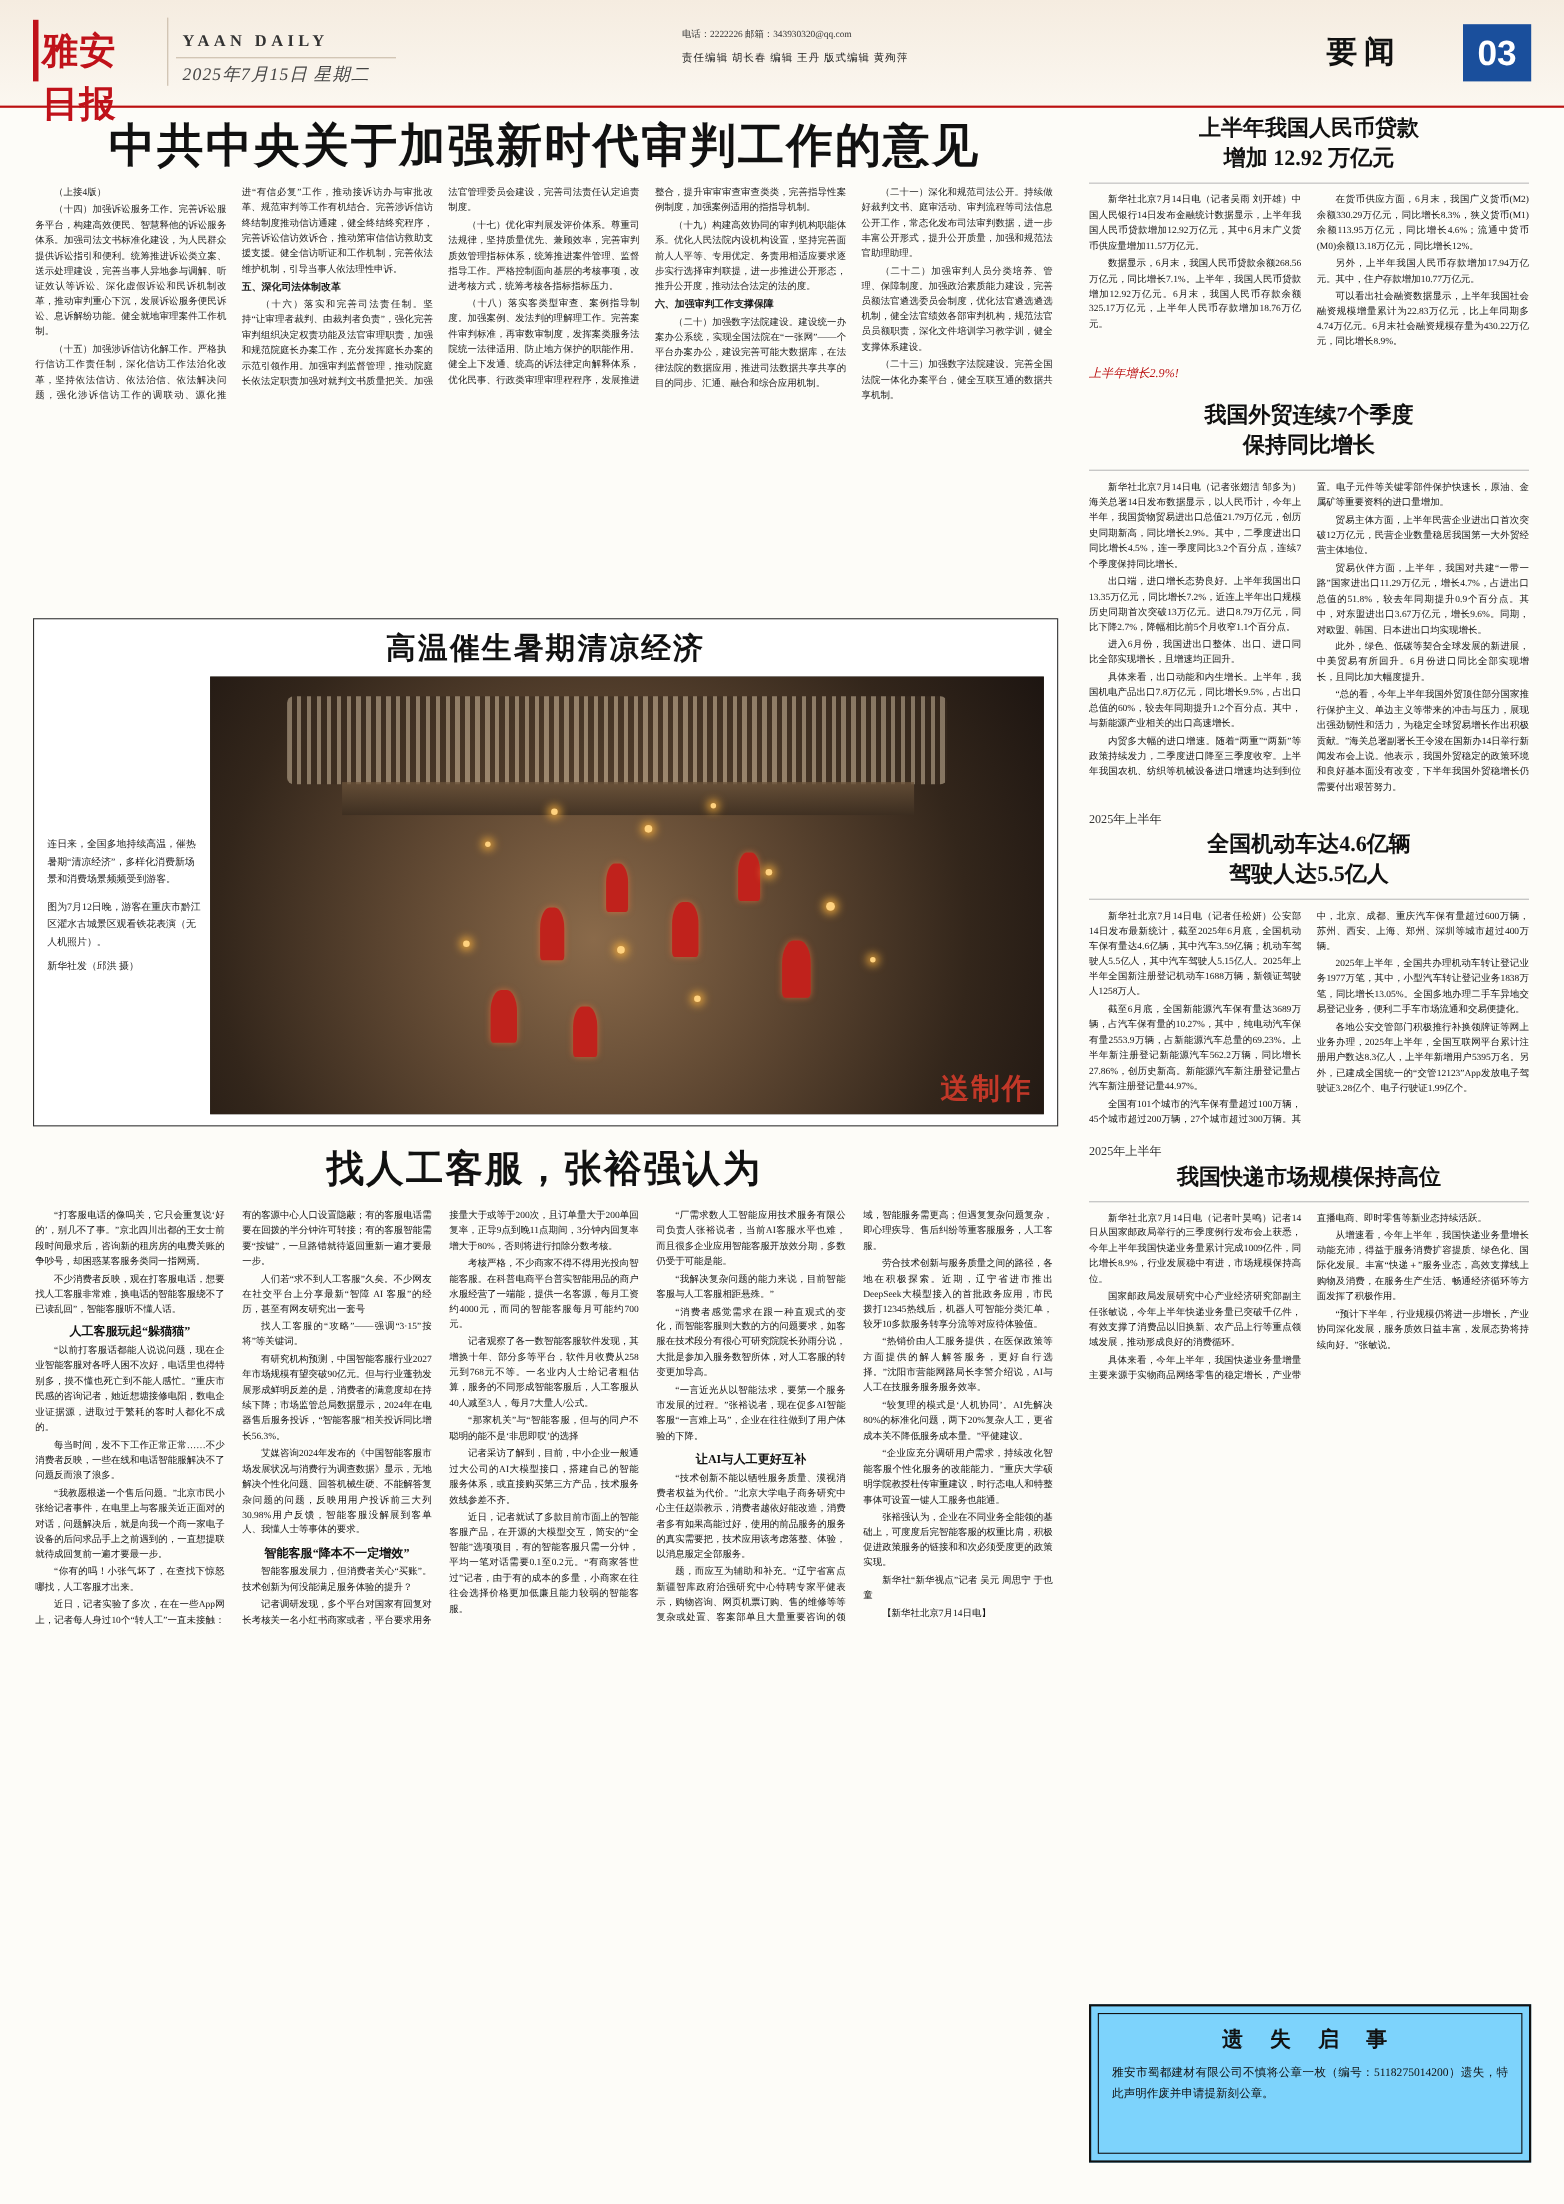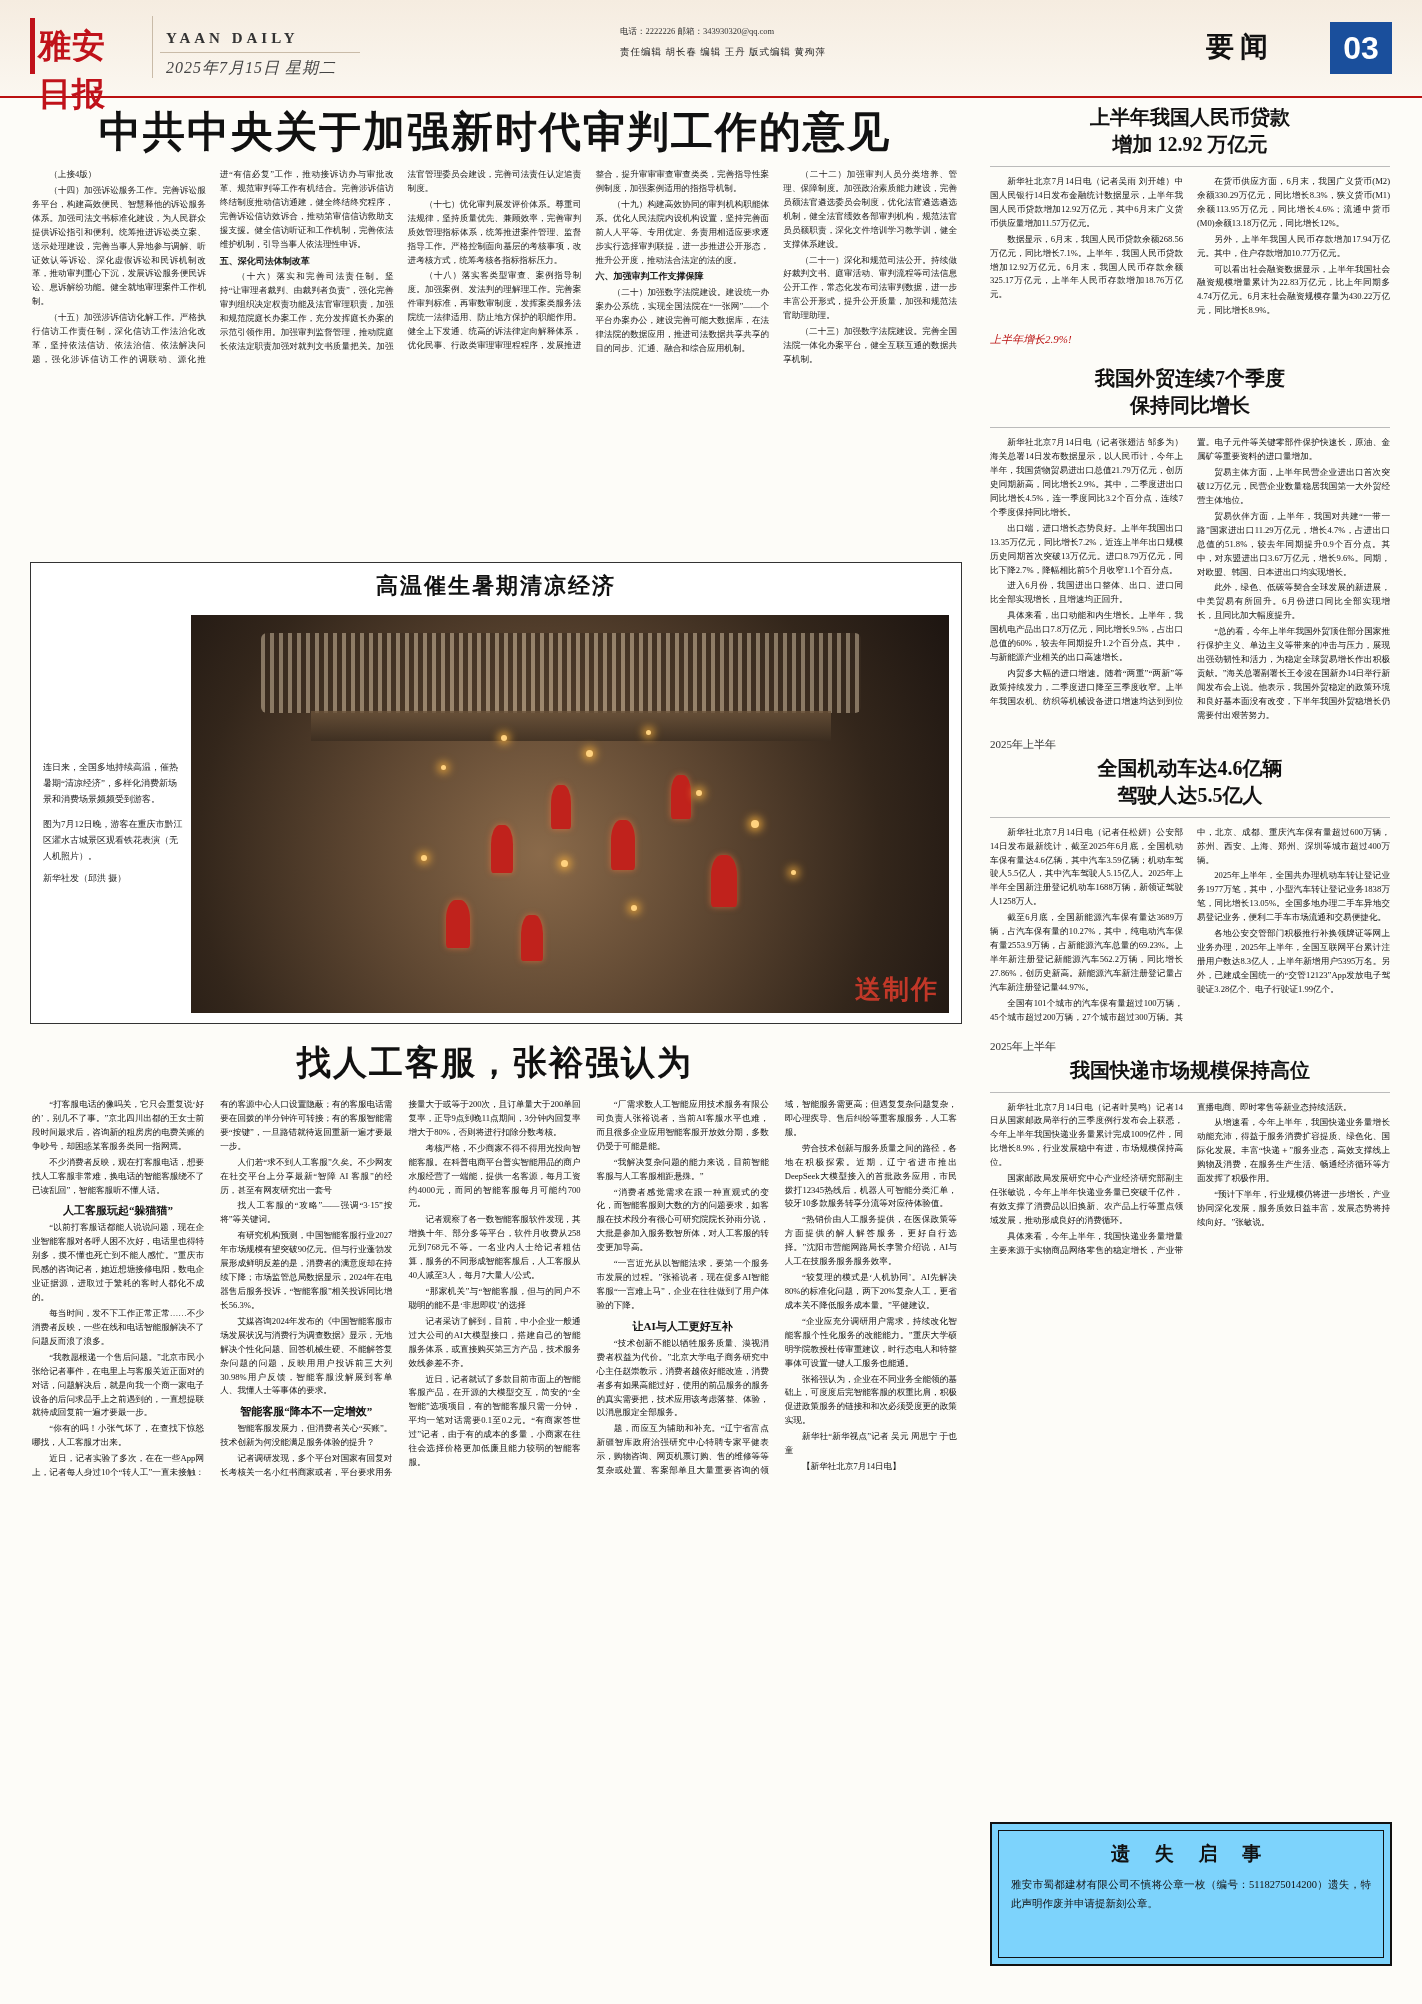--- a/index.html
+++ b/index.html
@@ -85,21 +85,21 @@
   .eyebrow2{font-size:11px;color:#333;margin-bottom:3px;}
   .hr-thin{height:1px;background:#bbb;margin:8px 0;}
 
   
   .photo-block{
     position:absolute;left:30px;top:562px;width:930px;height:460px;
     border:1px solid #333;background:#fff;
   }
   .photo-head{
     position:absolute;left:0;top:8px;width:930px;text-align:center;
-    font-size:22px;font-weight:bold;letter-spacing:2px;
+    font-size:27px;font-weight:bold;letter-spacing:2px;
   }
   .photo-cap{
     position:absolute;left:12px;top:196px;width:140px;
     font-size:9px;line-height:1.8;color:#222;
   }
   .photo-img{
     position:absolute;left:160px;top:52px;width:758px;height:398px;
     background:#2b2520;overflow:hidden;
   }
   .pv-ground{
@@ -165,22 +165,22 @@
       <p>（上接4版）</p>
       <p>（十四）加强诉讼服务工作。完善诉讼服务平台，构建高效便民、智慧释他的诉讼服务体系。加强司法文书标准化建设，为人民群众提供诉讼指引和便利。统筹推进诉讼类立案、送示处理建设，完善当事人异地参与调解、听证效认等诉讼、深化虚假诉讼和民诉机制改革，推动审判重心下沉，发展诉讼服务便民诉讼、息诉解纷功能。健全就地审理案件工作机制。</p>
       <p>（十五）加强涉诉信访化解工作。严格执行信访工作责任制，深化信访工作法治化改革，坚持依法信访、依法治信、依法解决问题，强化涉诉信访工作的调联动、源化推进“有信必复”工作，推动接诉访办与审批改革、规范审判等工作有机结合。完善涉诉信访终结制度推动信访通建，健全终结终究程序，完善诉讼信访效诉合，推动第审信信访救助支援支援。健全信访听证和工作机制，完善依法维护机制，引导当事人依法理性申诉。</p>
       <p class="sub" style="text-indent: 0px;">五、深化司法体制改革</p>
       <p>（十六）落实和完善司法责任制。坚持“让审理者裁判、由裁判者负责”，强化完善审判组织决定权责功能及法官审理职责，加强和规范院庭长办案工作，充分发挥庭长办案的示范引领作用。加强审判监督管理，推动院庭长依法定职责加强对就判文书质量把关。加强法官管理委员会建设，完善司法责任认定追责制度。</p>
       <p>（十七）优化审判展发评价体系。尊重司法规律，坚持质量优先、兼顾效率，完善审判质效管理指标体系，统筹推进案件管理、监督指导工作。严格控制面向基层的考核事项，改进考核方式，统筹考核各指标指标压力。</p>
       <p>（十八）落实客类型审查、案例指导制度。加强案例、发法判的理解理工作。完善案件审判标准，再审数审制度，发挥案类服务法院统一法律适用、防止地方保护的职能作用。健全上下发通、统高的诉法律定向解释体系，优化民事、行政类审理审理程程序，发展推进整合，提升审审审查审查类类，完善指导性案例制度，加强案例适用的指指导机制。</p>
       <p>（十九）构建高效协同的审判机构职能体系。优化人民法院内设机构设置，坚持完善面前人人平等、专用优定、务责用相适应要求逐步实行选择审判联提，进一步推进公开形态，推升公开度，推动法合法定的法的度。</p>
       <p class="sub" style="text-indent: 0px;">六、加强审判工作支撑保障</p>
       <p>（二十）加强数字法院建设。建设统一办案办公系统，实现全国法院在“一张网”——个平台办案办公，建设完善可能大数据库，在法律法院的数据应用，推进司法数据共享共享的目的同步、汇通、融合和综合应用机制。</p>
+      <p>（二十一）深化和规范司法公开。持续做好裁判文书、庭审活动、审判流程等司法信息公开工作，常态化发布司法审判数据，进一步丰富公开形式，提升公开质量，加强和规范法官助理助理。</p>
       <p>（二十二）加强审判人员分类培养、管理、保障制度。加强政治素质能力建设，完善员额法官遴选委员会制度，优化法官遴选遴选机制，健全法官绩效各部审判机构，规范法官员员额职责，深化文件培训学习教学训，健全支撑体系建设。</p>
-      <p>（二十一）深化和规范司法公开。持续做好裁判文书、庭审活动、审判流程等司法信息公开工作，常态化发布司法审判数据，进一步丰富公开形式，提升公开质量，加强和规范法官助理助理。</p>
       <p>（二十三）加强数字法院建设。完善全国法院一体化办案平台，健全互联互通的数据共享机制。</p>
     </div>
 
   <div class="rcol">
 
     <div>
       <div class="rc-title">上半年我国人民币贷款</div>
       <div class="rc-title">增加 12.92 万亿元</div>
       <div class="hr-thin"></div>
       <div class="rc-body" id="rt-body">

